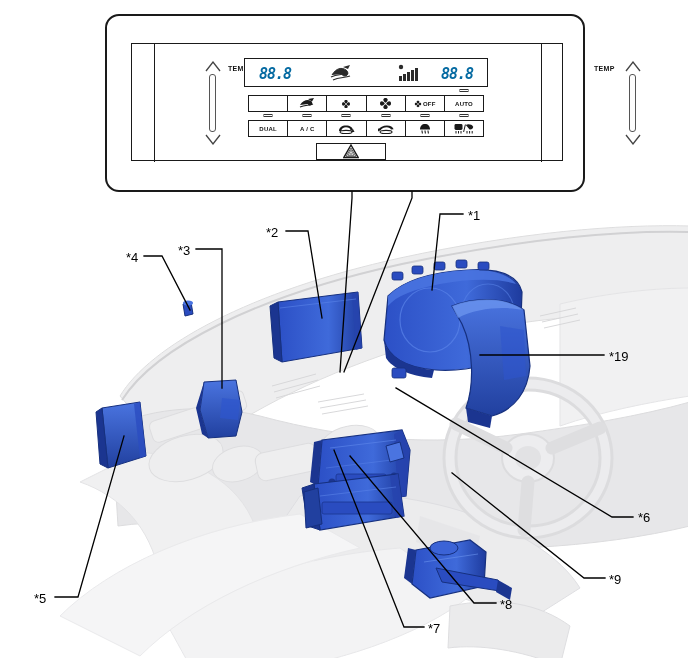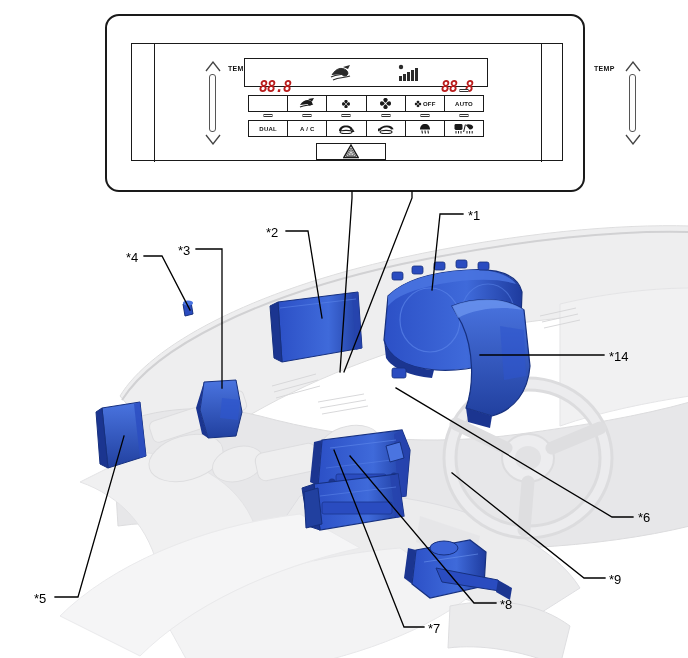--- a/index.html
+++ b/index.html
@@ -106,26 +106,26 @@
     left: 112px;
     top: 14px;
     width: 244px;
     height: 29px;
     border: 1px solid #1a1a1a;
     background: #ffffff;
     box-sizing: border-box;
   }
   .seg {
     position: absolute;
-    top: 19px;
+    top: 6px;
     font-family: "DejaVu Sans Mono", monospace;
     font-size: 15px;
     font-weight: bold;
     letter-spacing: -1px;
-    color: #b91c1c;
+    color: #0369a1;
     font-style: italic;
   }
   .seg.left-seg { left: 14px; }
   .seg.right-seg { right: 14px; }
   .disp-icon {
     position: absolute;
     top: 5px;
   }
 
   
@@ -539,15 +539,15 @@
 
   <div class="callout" style="left:468px; top:208px;">*1</div>
   <div class="callout" style="left:266px; top:225px;">*2</div>
   <div class="callout" style="left:178px; top:243px;">*3</div>
   <div class="callout" style="left:126px; top:250px;">*4</div>
   <div class="callout" style="left:34px;  top:591px;">*5</div>
   <div class="callout" style="left:638px; top:510px;">*6</div>
   <div class="callout" style="left:428px; top:621px;">*7</div>
   <div class="callout" style="left:500px; top:597px;">*8</div>
   <div class="callout" style="left:609px; top:572px;">*9</div>
-  <div class="callout" style="left:609px; top:349px;">*14</div>
+  <div class="callout" style="left:609px; top:349px;">*19</div>
 
 </div>
 
 </body></html>

